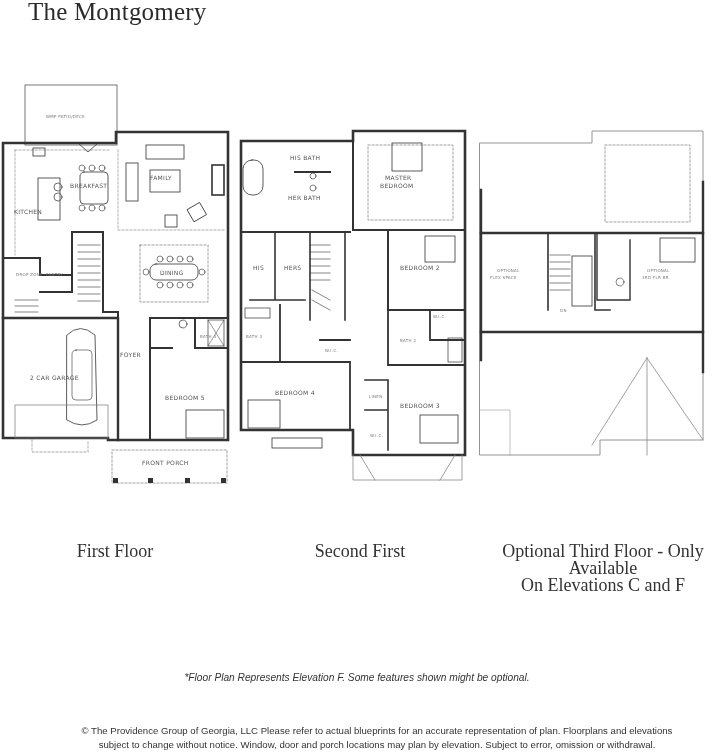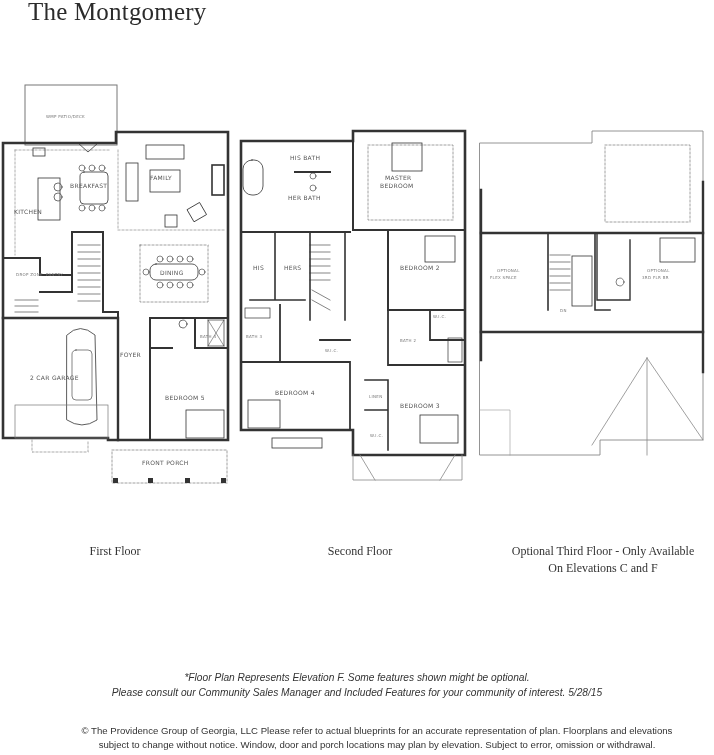--- a/index.html
+++ b/index.html
@@ -1,20 +1,20 @@
 <!DOCTYPE html>
 <html><head>
 <meta charset="utf-8">
 <style>
   * { margin: 0; padding: 0; box-sizing: border-box; }
   html, body { width: 714px; height: 755px; background: #ffffff; overflow: hidden; }
   body { position: relative; font-family: "DejaVu Serif", "Liberation Serif", serif; color: #2a2a2a; }
   .title { position: absolute; left: 28px; top: -2px; font-family: "Liberation Serif", serif; font-size: 25px; color: #2b2b2b; letter-spacing: 0.2px; }
   .plan { position: absolute; top: 0; left: 0; }
-  .floor-label { position: absolute; font-family: "Liberation Serif", serif; font-size: 12px; color: #333; text-align: center; line-height: 17px; }
+  .floor-label { position: absolute; font-family: "Liberation Serif", serif; font-size: 18px; color: #333; text-align: center; line-height: 17px; }
   .note { position: absolute; left: 0; width: 714px; text-align: center; font-family: Liberation Sans, sans-serif; font-style: italic; font-size: 10.2px; color: #333; line-height: 15px; }
   .copyright { position: absolute; left: 0; width: 714px; text-align: center; font-family: Liberation Sans, sans-serif; font-size: 9.6px; color: #333; line-height: 14px; padding-left: 40px; }
   svg text { font-family: "DejaVu Sans", sans-serif; font-size: 6px; fill: #555; letter-spacing: 0.3px; }
   svg text.sm { font-size: 4px; fill: #777; }
 </style>
 </head>
 <body>
 
 <div class="title">The Montgomery</div>
 
@@ -211,28 +211,27 @@
     <text x="647" y="272" class="sm">OPTIONAL</text>
     <text x="642" y="279" class="sm">3RD FLR BR</text>
     <text x="560" y="312" class="sm">DN</text>
   </g>
 </svg>
 
 <div class="floor-label" style="left:60px; top:543px; width:110px;">
   <span>First Floor</span>
 </div>
 <div class="floor-label" style="left:300px; top:543px; width:120px;">
-  <span>Second Floor</span>
+  <span>Second First</span>
 </div>
 <div class="floor-label" style="left:478px; top:543px; width:250px;">
   <div>Optional Third Floor - Only Available</div>
   <div>On Elevations C and F</div>
 </div>
 
 <div class="note" style="top:670px;">
   <div>*Floor Plan Represents Elevation F. Some features shown might be optional.</div>
-  <div>Please consult our Community Sales Manager and Included Features for your community of interest. 5/28/15</div>
 </div>
 
 <div class="copyright" style="top:724px;">
   <div>© The Providence Group of Georgia, LLC Please refer to actual blueprints for an accurate representation of plan. Floorplans and elevations</div>
   <div>subject to change without notice. Window, door and porch locations may plan by elevation. Subject to error, omission or withdrawal.</div>
 </div>
 
 </body></html>

